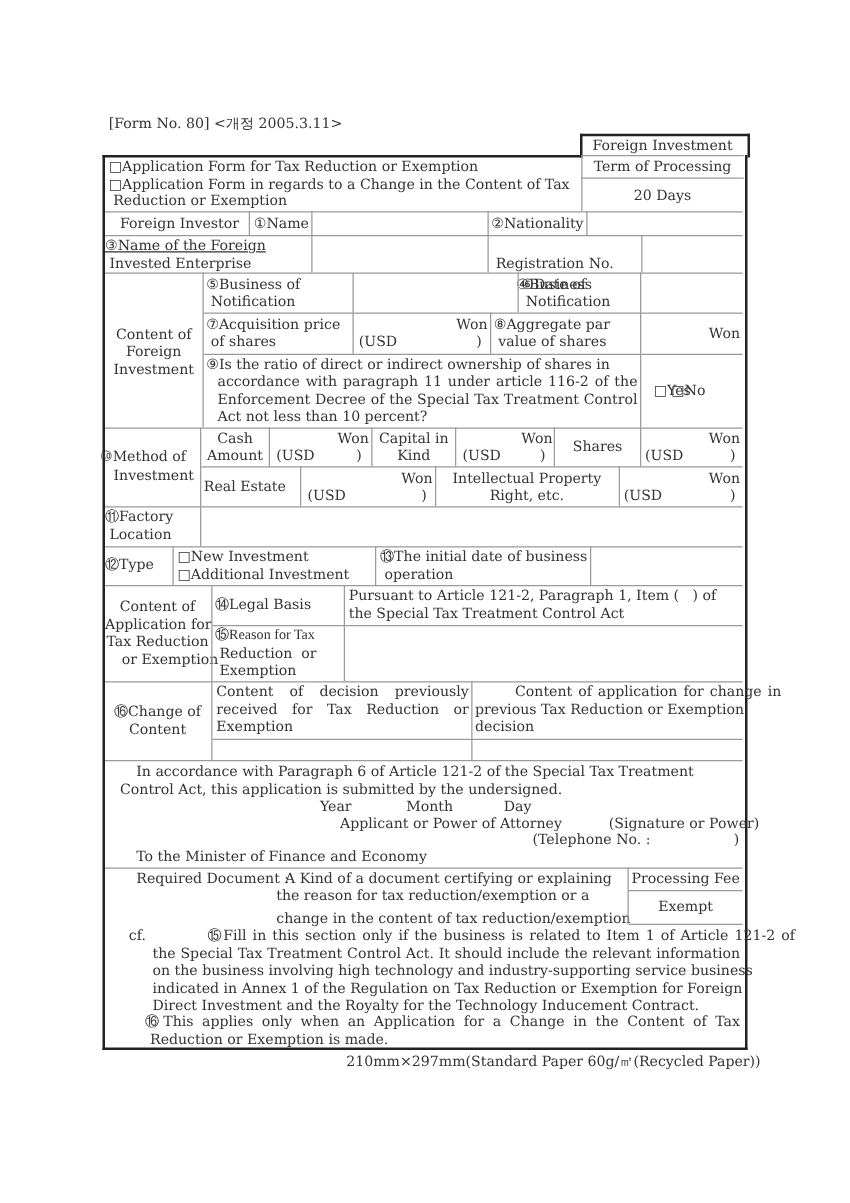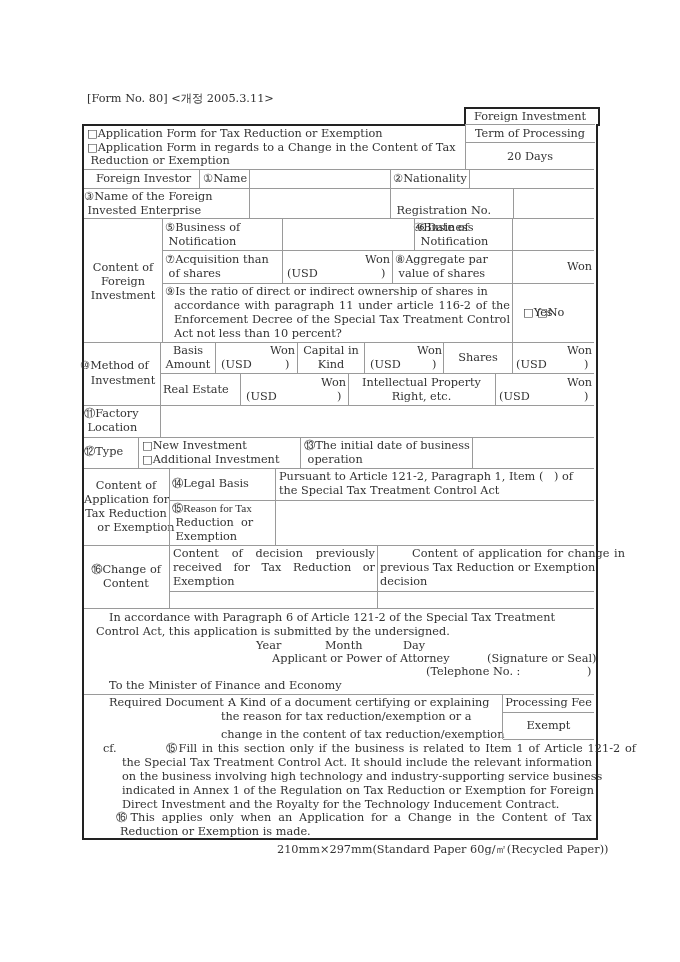--- a/index.html
+++ b/index.html
@@ -39,21 +39,21 @@
 <div class="vl" style="left:199px;top:169px;height:19px;"></div>
 <div class="t" style="left:203px;top:172px;">①Name</div>
 <div class="vl" style="left:249px;top:169px;height:49px;"></div>
 <div class="field" style="left:250px;top:170px;width:138px;height:18px;"></div>
 <div class="vl" style="left:390px;top:169px;height:49px;"></div>
 <div class="t" style="left:393px;top:172px;">②Nationality</div>
 <div class="vl" style="left:469px;top:169px;height:19px;"></div>
 <div class="field" style="left:470px;top:170px;width:124px;height:18px;"></div>
 
 <div class="hl" style="left:84px;top:188px;width:510px;"></div>
-<div class="t" style="left:84px;top:190px;">③Name of the Foreign</div>
+<div class="t" style="left:84px;top:190px;text-decoration:underline;">③Name of the Foreign</div>
 <div class="t" style="left:84px;top:204px;"> Invested Enterprise</div>
 <div class="field" style="left:250px;top:189px;width:138px;height:29px;"></div>
 <div class="t" style="left:413px;top:190px;margin-top:31px;">④Business</div>
 <div class="t" style="left:393px;top:204px;"> Registration No.</div>
 <div class="vl" style="left:513px;top:188px;height:30px;"></div>
 <div class="field" style="left:514px;top:189px;width:80px;height:29px;"></div>
 
 <div class="hl" style="left:84px;top:218px;width:510px;"></div>
 <div class="t c" style="left:84px;top:261px;width:78px;">Content of</div>
 <div class="t c" style="left:84px;top:275px;width:78px;">Foreign</div>
@@ -64,21 +64,21 @@
 <div class="t" style="left:165px;top:235px;"> Notification</div>
 <div class="vl" style="left:282px;top:218px;height:65px;"></div>
 <div class="field" style="left:283px;top:219px;width:130px;height:31px;"></div>
 <div class="vl" style="left:414px;top:218px;height:32px;"></div>
 <div class="t" style="left:417px;top:221px;">⑥Date of</div>
 <div class="t" style="left:417px;top:235px;"> Notification</div>
 <div class="vl" style="left:512px;top:218px;height:65px;"></div>
 <div class="field" style="left:513px;top:219px;width:81px;height:31px;"></div>
 
 <div class="hl" style="left:163px;top:250px;width:431px;"></div>
-<div class="t" style="left:165px;top:253px;">⑦Acquisition than</div>
+<div class="t" style="left:165px;top:253px;">⑦Acquisition price</div>
 <div class="t" style="left:165px;top:267px;"> of shares</div>
 <div class="field" style="left:283px;top:251px;width:107px;height:32px;"></div>
 <div class="t r" style="left:283px;top:253px;width:107px;">Won</div>
 <div class="t" style="left:287px;top:267px;">(USD</div>
 <div class="t" style="left:381px;top:267px;">)</div>
 <div class="vl" style="left:392px;top:250px;height:33px;"></div>
 <div class="t" style="left:395px;top:253px;">⑧Aggregate par</div>
 <div class="t" style="left:395px;top:267px;"> value of shares</div>
 <div class="field" style="left:513px;top:251px;width:81px;height:32px;"></div>
 <div class="t r" style="left:513px;top:260px;width:79px;">Won</div>
@@ -90,21 +90,21 @@
 <div class="t" style="left:174px;top:327px;">Act not less than 10 percent?</div>
 <div class="vl" style="left:512px;top:283px;height:59px;"></div>
 <div class="t" style="left:523px;top:306px;">□Yes</div>
 <div class="t" style="left:537px;top:306px;text-align:center;">□No</div>
 
 <div class="hl" style="left:84px;top:342px;width:510px;"></div>
 <div class="t" style="left:68px;top:359px;padding-left:12px;">⑩Method of</div>
 <div class="t c" style="left:84px;top:374px;width:78px;">Investment</div>
 <div class="vl" style="left:160px;top:342px;height:63px;"></div>
 
-<div class="t c" style="left:161px;top:344px;width:54px;">Basis</div>
+<div class="t c" style="left:161px;top:344px;width:54px;">Cash</div>
 <div class="t c" style="left:161px;top:358px;width:54px;">Amount</div>
 <div class="vl" style="left:215px;top:342px;height:31px;"></div>
 <div class="field" style="left:216px;top:343px;width:80px;height:30px;"></div>
 <div class="t r" style="left:216px;top:344px;width:79px;">Won</div>
 <div class="t" style="left:221px;top:358px;">(USD</div>
 <div class="t" style="left:285px;top:358px;">)</div>
 <div class="vl" style="left:297px;top:342px;height:31px;"></div>
 <div class="t c" style="left:298px;top:344px;width:66px;">Capital in</div>
 <div class="t c" style="left:298px;top:358px;width:66px;">Kind</div>
 <div class="vl" style="left:364px;top:342px;height:31px;"></div>
@@ -184,21 +184,21 @@
 <div class="field" style="left:170px;top:592px;width:206px;height:16px;"></div>
 <div class="field" style="left:378px;top:592px;width:216px;height:16px;"></div>
 
 <div class="hl" style="left:84px;top:608px;width:510px;"></div>
 <div class="t" style="left:109px;top:611px;">In accordance with Paragraph 6 of Article 121-2 of the Special Tax Treatment</div>
 <div class="t" style="left:96px;top:625px;">Control Act, this application is submitted by the undersigned.</div>
 <div class="t" style="left:256px;top:639px;">Year</div>
 <div class="t" style="left:325px;top:639px;">Month</div>
 <div class="t" style="left:403px;top:639px;">Day</div>
 <div class="t" style="left:272px;top:652px;">Applicant or Power of Attorney</div>
-<div class="t" style="left:487px;top:652px;">(Signature or Seal)</div>
+<div class="t" style="left:487px;top:652px;">(Signature or Power)</div>
 <div class="t" style="left:426px;top:665px;">(Telephone No. :</div>
 <div class="t" style="left:587px;top:665px;">)</div>
 <div class="t" style="left:109px;top:679px;">To the Minister of Finance and Economy</div>
 
 <div class="hl" style="left:84px;top:694px;width:510px;"></div>
 <div class="t" style="left:109px;top:696px;">Required Document :</div>
 <div class="t" style="left:228px;top:696px;">A Kind of a document certifying or explaining</div>
 <div class="t" style="left:221px;top:710px;">the reason for tax reduction/exemption or a</div>
 <div class="t" style="left:221px;top:728px;">change in the content of tax reduction/exemption</div>
 <div class="vl" style="left:502px;top:694px;height:45px;"></div>

